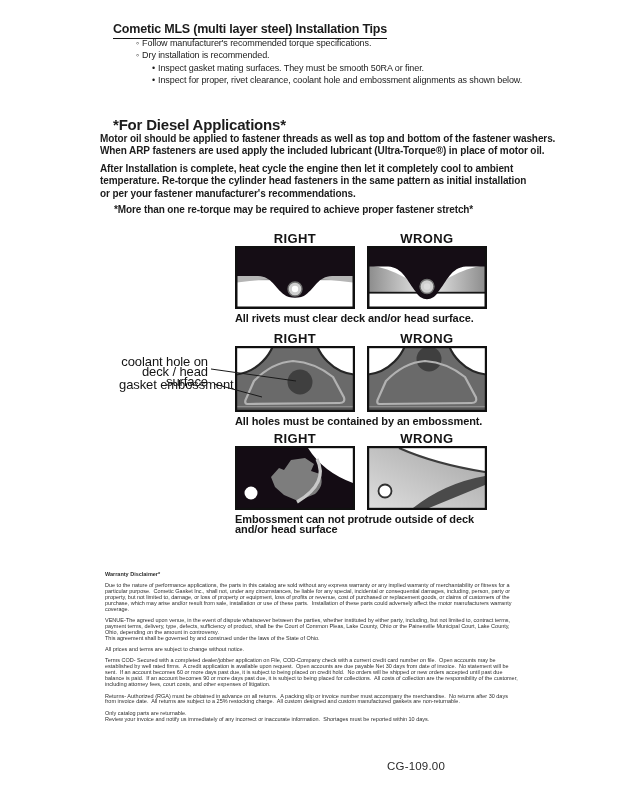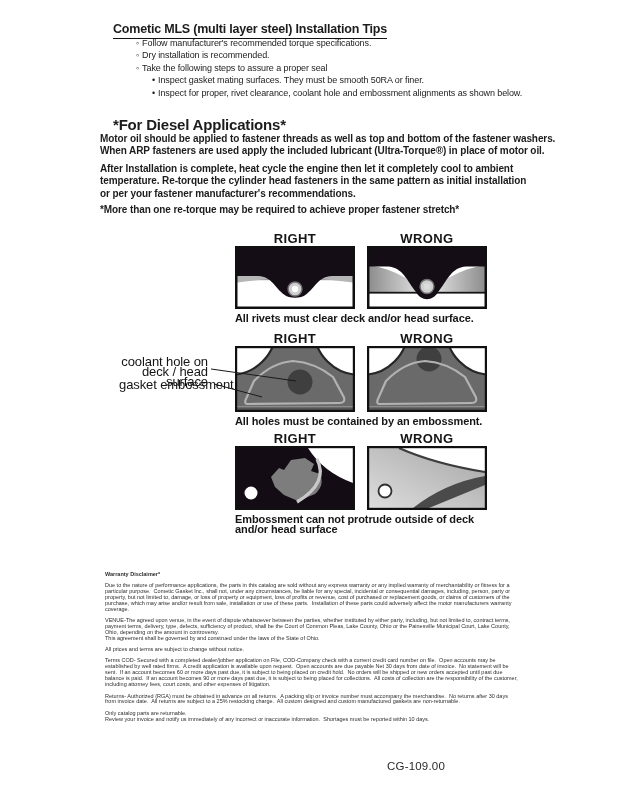--- a/index.html
+++ b/index.html
@@ -14,21 +14,21 @@
   }
   .tips { position:absolute; left:104px; top:37px; width:480px; font-size:9px; line-height:12.4px; letter-spacing:-0.1px;margin-left:32px; }
   .tip { white-space:nowrap; }
   .tip.lvl1::before { content:"◦"; margin-right:3px; }
   .tip.lvl2 { padding-left:16px; }
   .tip.lvl2::before { content:"•"; margin-right:3px; }
   .diesel-h { position:absolute; left:113px; top:116px; margin:0; font-size:15px; font-weight:bold; letter-spacing:-0.2px; }
   .para { position:absolute; left:100px; margin:0; width:460px; font-size:10px; line-height:12.4px; letter-spacing:-0.1px; white-space:pre-line;font-weight:bold; }
   .p1 { top:133px; }
   .p2 { top:163px; }
-  .note { top:204px; }
+  .note { top:204px;margin-left:14px; }
 
   .fig-row { position:absolute; left:235px; width:252px;font-weight:bold; }
   .fr1 { top:231px; } .fr2 { top:331px; } .fr3 { top:431px; }
   .fig-headers { display:flex; gap:12px; height:15px; }
   .fig-h { width:120px; text-align:center; font-size:13px; letter-spacing:0.4px; color:#141414; }
   .fig-images { display:flex; gap:12px; }
   .dsvg { display:block; }
   .fig-caption { margin-top:4px; font-size:11px; line-height:10px; letter-spacing:-0.1px; color:#161616; white-space:pre-line; }
   .fc1, .fc2 { white-space:nowrap; }
 
@@ -45,21 +45,20 @@
 </head>
 <body>
 
 <div class="page">
 
   <h1 class="title">Cometic MLS (multi layer steel) Installation Tips</h1>
 
   <div class="tips">
     <div class="tip lvl1">Follow manufacturer's recommended torque specifications.</div>
     <div class="tip lvl1">Dry installation is recommended.</div>
-    <div class="tip lvl1">Take the following steps to assure a proper seal</div>
     <div class="tip lvl2">Inspect gasket mating surfaces.  They must be smooth 50RA or finer.</div>
     <div class="tip lvl2">Inspect for proper, rivet clearance, coolant hole and embossment alignments as shown below.</div>
   </div>
 
   <h2 class="diesel-h">*For Diesel Applications*</h2>
   <p class="para p1">Motor oil should be applied to fastener threads as well as top and bottom of the fastener washers.
 When ARP fasteners are used apply the included lubricant (Ultra-Torque®) in place of motor oil.</p>
   <p class="para p2">After Installation is complete, heat cycle the engine then let it completely cool to ambient
 temperature. Re-torque the cylinder head fasteners in the same pattern as initial installation
 or per your fastener manufacturer's recommendations.</p>

